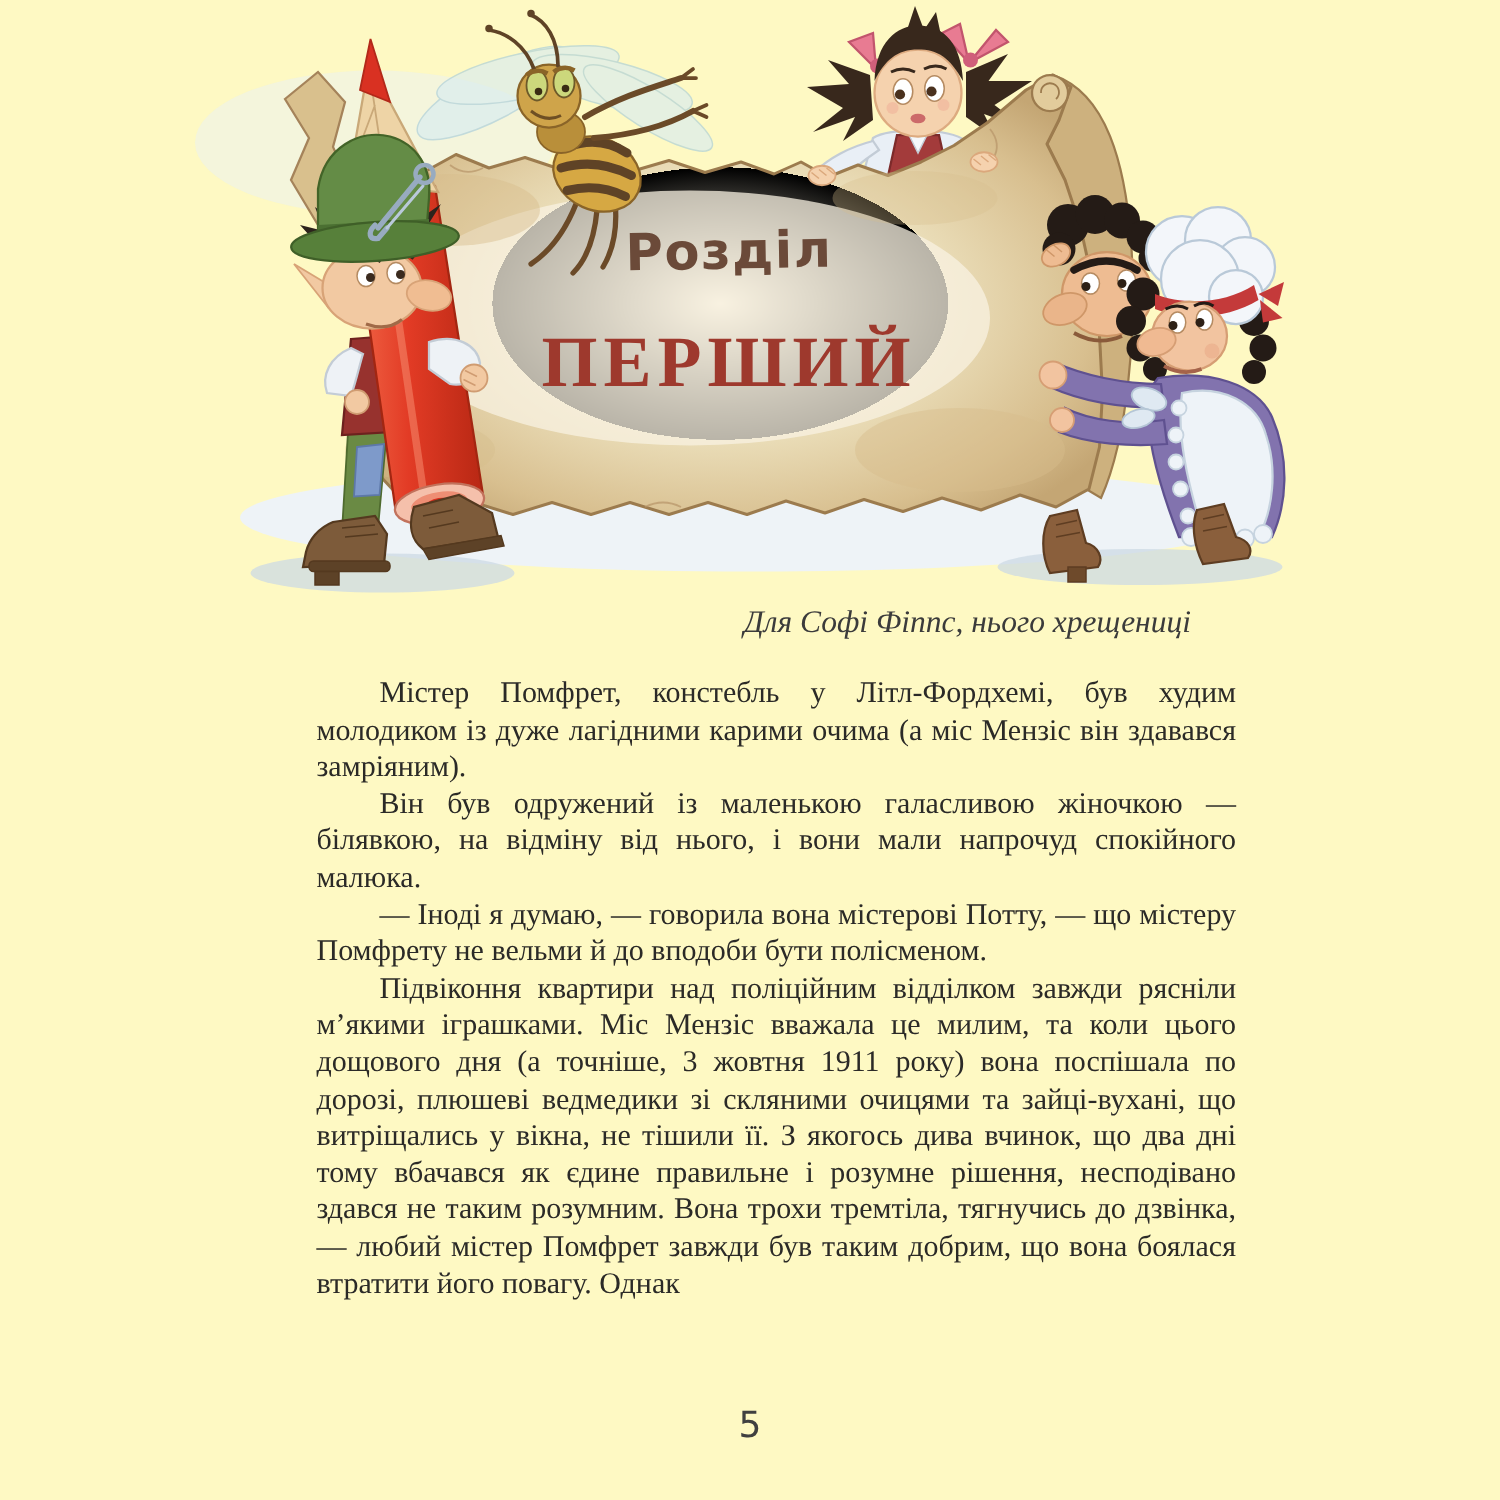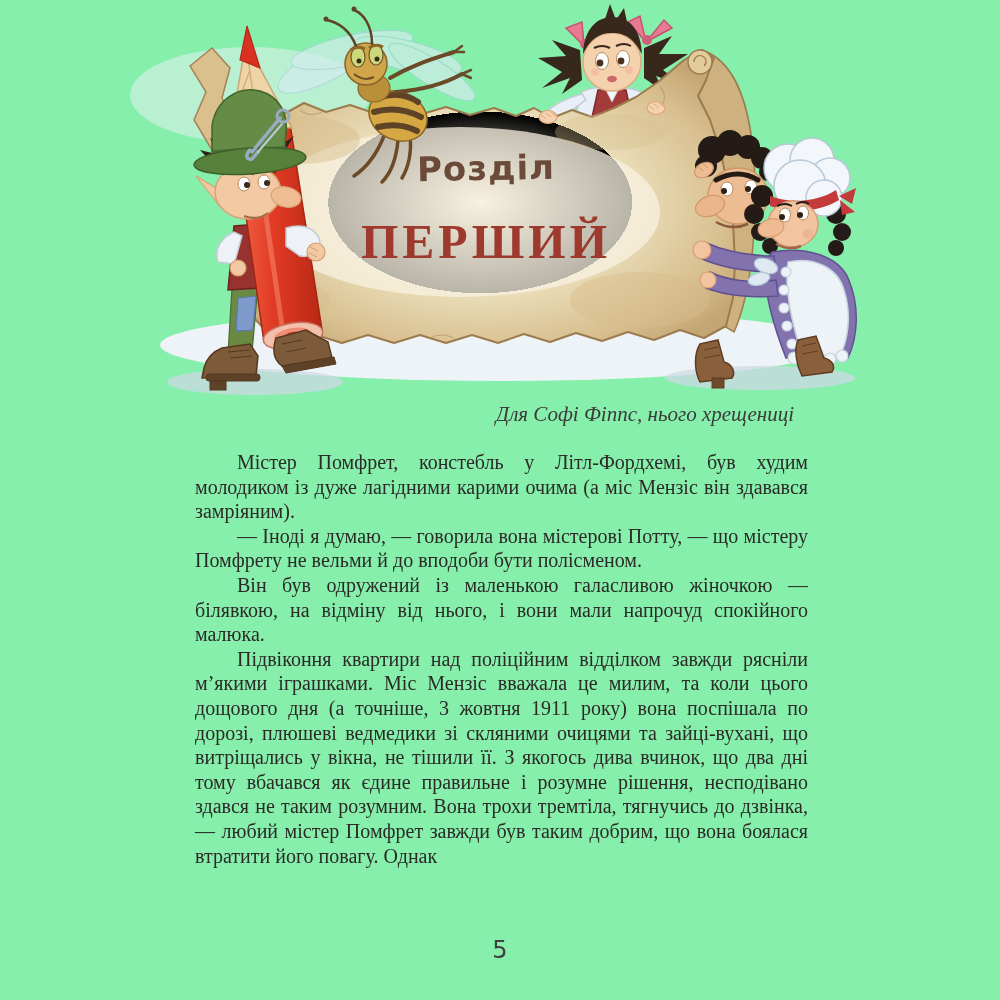--- a/index.html
+++ b/index.html
@@ -1,38 +1,38 @@
 <!DOCTYPE html>
 <html lang="uk"><head>
 <meta charset="utf-8">
 <style>
   html,body{margin:0;padding:0;background:#ffffff;}
   .page{
-    position:relative;width:1000px;height:1000px;background:#86efac;
+    position:relative;width:1000px;height:1000px;background:#fef9c3;
     overflow:hidden;font-family:"Liberation Serif",serif;
   }
   .illustration{position:absolute;left:0;top:0;width:1000px;height:400px;}
   .illustration svg{display:block;width:1000px;height:400px;}
   .chapter-label{
     position:absolute;left:336px;top:148px;width:300px;text-align:center;
     font-family:"DejaVu Sans",sans-serif;font-weight:bold;font-size:34px;
     color:#6b4a39;letter-spacing:1px;transform:rotate(-1deg);
   }
   .chapter-title{
     position:absolute;left:316px;top:214px;width:340px;text-align:center;
     font-family:"Liberation Serif",serif;font-weight:bold;font-size:48px;
     color:#9e392d;letter-spacing:4px;
   }
   .dedication{
     position:absolute;left:195px;top:402px;width:613px;text-align:right;
     padding-right:14px;box-sizing:border-box;
     font-style:italic;font-size:21px;color:#3b3b3b;
   }
   .body-text{
-    position:absolute;left:195px;top:450px;width:613px;
+    position:absolute;left:211px;top:450px;width:613px;
     font-size:20px;line-height:24.6px;color:#2b2a27;text-align:justify;
   }
   .body-text p{margin:0;text-indent:42px;}
   .page-number{
     position:absolute;left:0;top:936px;width:1000px;text-align:center;
     font-family:"DejaVu Sans",sans-serif;font-size:24px;color:#404040;
   }
 </style>
 </head>
 <body>
@@ -276,19 +276,19 @@
     </svg>
 
     <div class="chapter-label">Розділ</div>
     <div class="chapter-title">ПЕРШИЙ</div>
   </div>
 
   <div class="dedication">Для Софі Фіппс, нього хрещениці</div>
 
   <div class="body-text">
     <p>Містер Помфрет, констебль у Літл-Фордхемі, був худим молодиком із дуже лагідними карими очима (а міс Мензіс він здавався замріяним).</p>
+    <p>Він був одружений із маленькою галасливою жіночкою — білявкою, на відміну від нього, і вони мали напрочуд спокійного малюка.</p>
     <p>— Іноді я думаю, — говорила вона містерові Потту, — що містеру Помфрету не вельми й до вподоби бути полісменом.</p>
-    <p>Він був одружений із маленькою галасливою жіночкою — білявкою, на відміну від нього, і вони мали напрочуд спокійного малюка.</p>
     <p>Підвіконня квартири над поліційним відділком завжди рясніли м’якими іграшками. Міс Мензіс вважала це милим, та коли цього дощового дня (а точніше, 3 жовтня 1911 року) вона поспішала по дорозі, плюшеві ведмедики зі скляними очицями та зайці-вухані, що витріщались у вікна, не тішили її. З якогось дива вчинок, що два дні тому вбачався як єдине правильне і розумне рішення, несподівано здався не таким розумним. Вона трохи тремтіла, тягнучись до дзвінка, — любий містер Помфрет завжди був таким добрим, що вона боялася втратити його повагу. Однак</p>
   </div>
 
   <div class="page-number">5</div>
 </div>
 
 </body></html>

